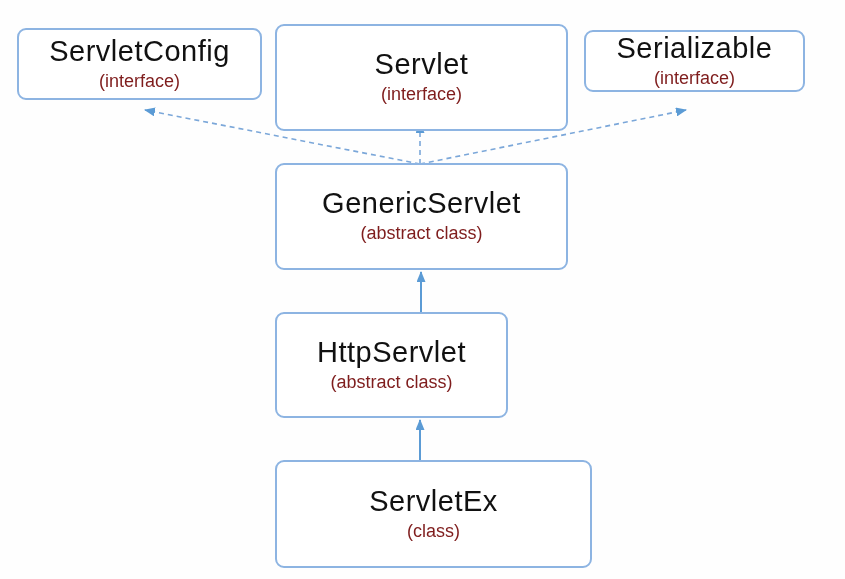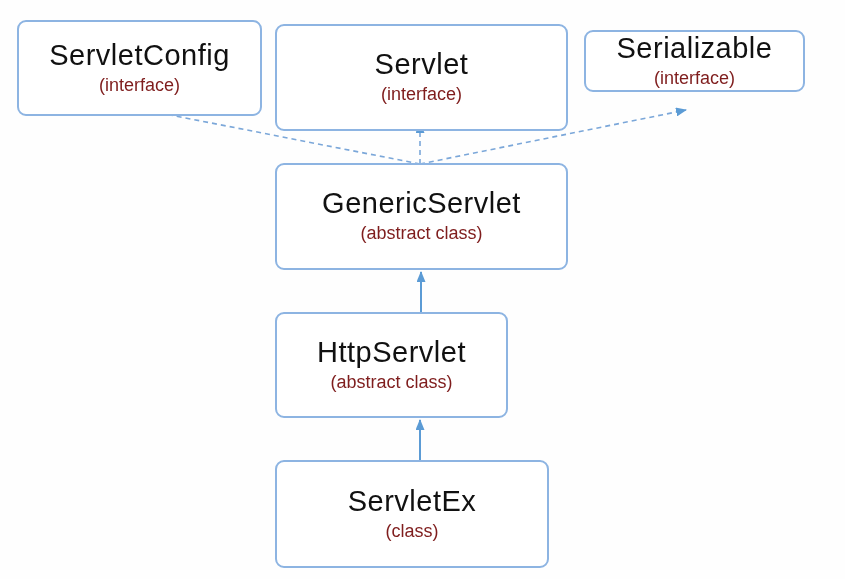--- a/index.html
+++ b/index.html
@@ -32,26 +32,26 @@
     font-size: 29px;
     line-height: 34px;
     letter-spacing: 0.5px;
     color: #111111;
   }
   .node .subtitle {
     font-size: 18px;
     line-height: 27px;
     color: #7f1d1d;
   }
-  #node-servletconfig  { left: 17px;  top: 20px;  width: 245px; height: 96px; }
+  #node-servletconfig  { left: 17px;  top: 28px;  width: 245px; height: 72px; }
   #node-servlet        { left: 275px; top: 24px;  width: 293px; height: 107px; }
   #node-serializable   { left: 584px; top: 30px;  width: 221px; height: 62px; }
   #node-genericservlet { left: 275px; top: 163px; width: 293px; height: 107px; }
   #node-httpservlet    { left: 275px; top: 312px; width: 233px; height: 106px; }
-  #node-servletex      { left: 275px; top: 460px; width: 274px; height: 108px; }
+  #node-servletex      { left: 275px; top: 460px; width: 317px; height: 108px; }
 
   #edges {
     position: absolute;
     left: 0;
     top: 0;
     width: 845px;
     height: 579px;
     pointer-events: none;
   }
   .edge-dashed {

